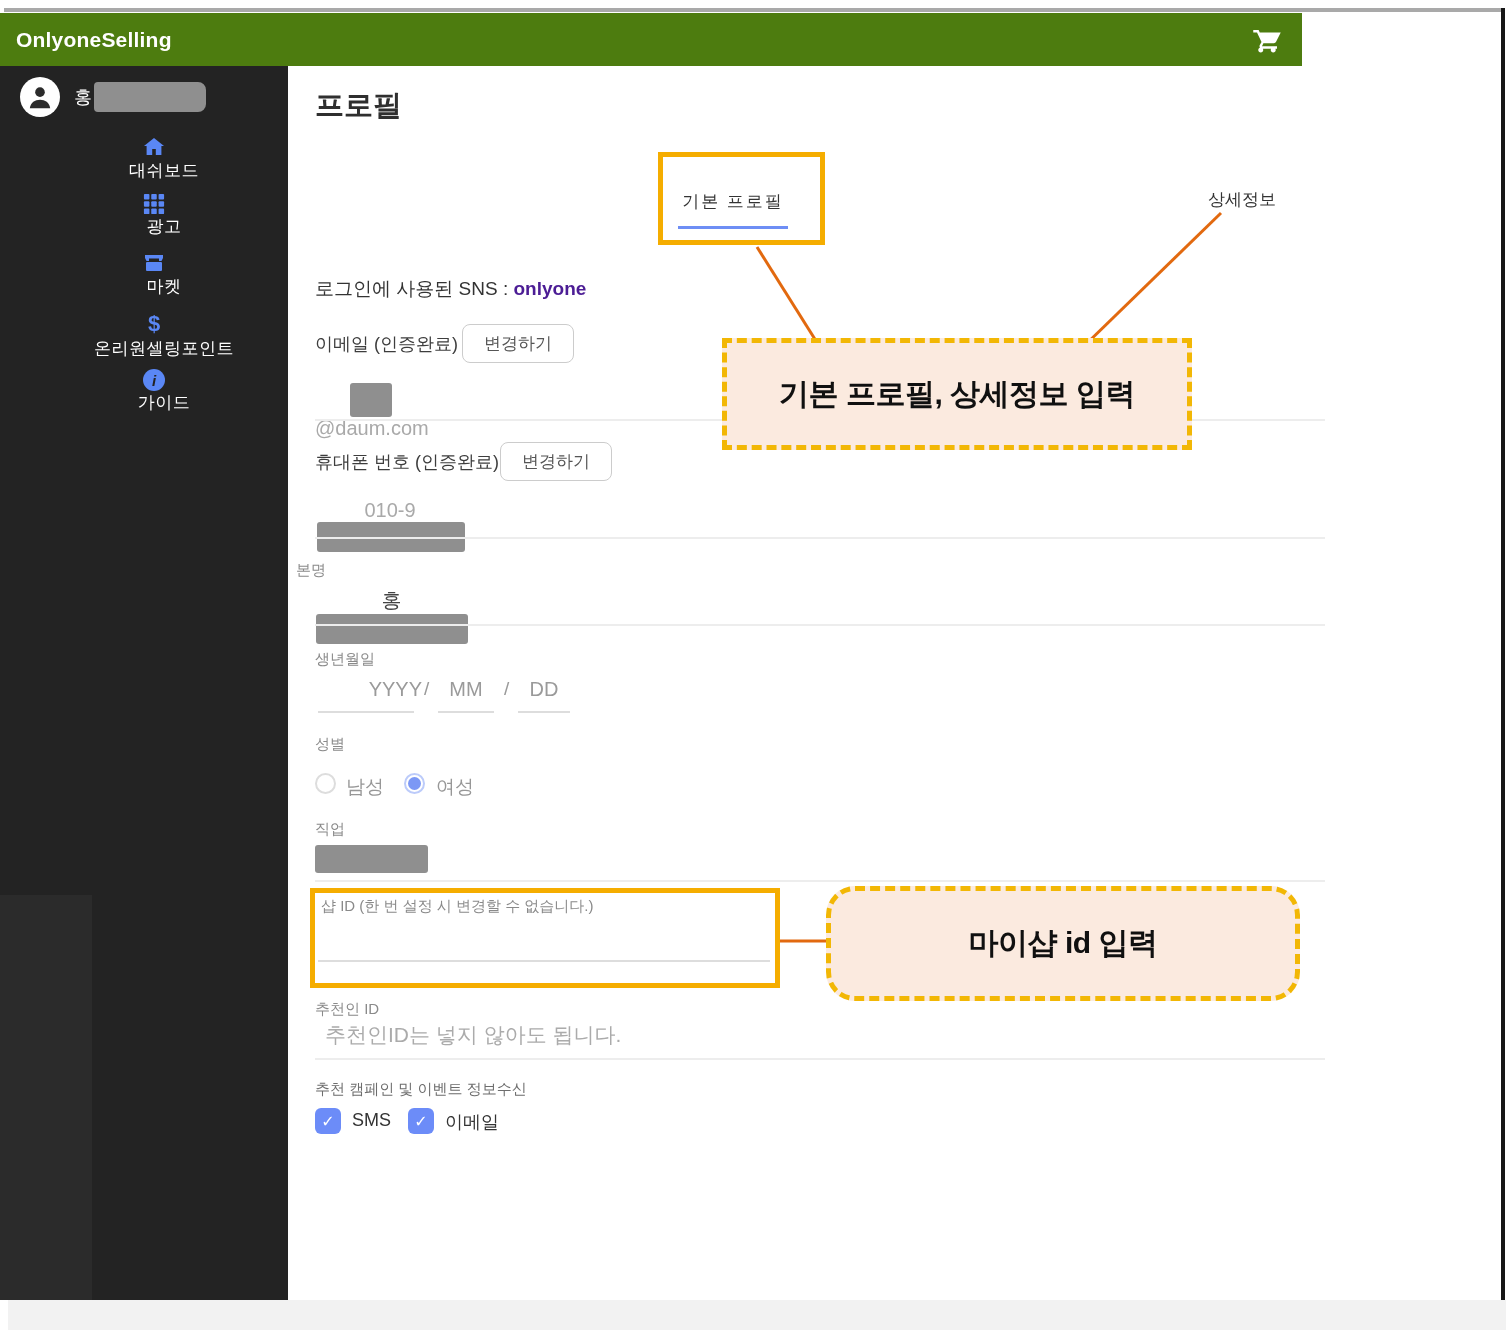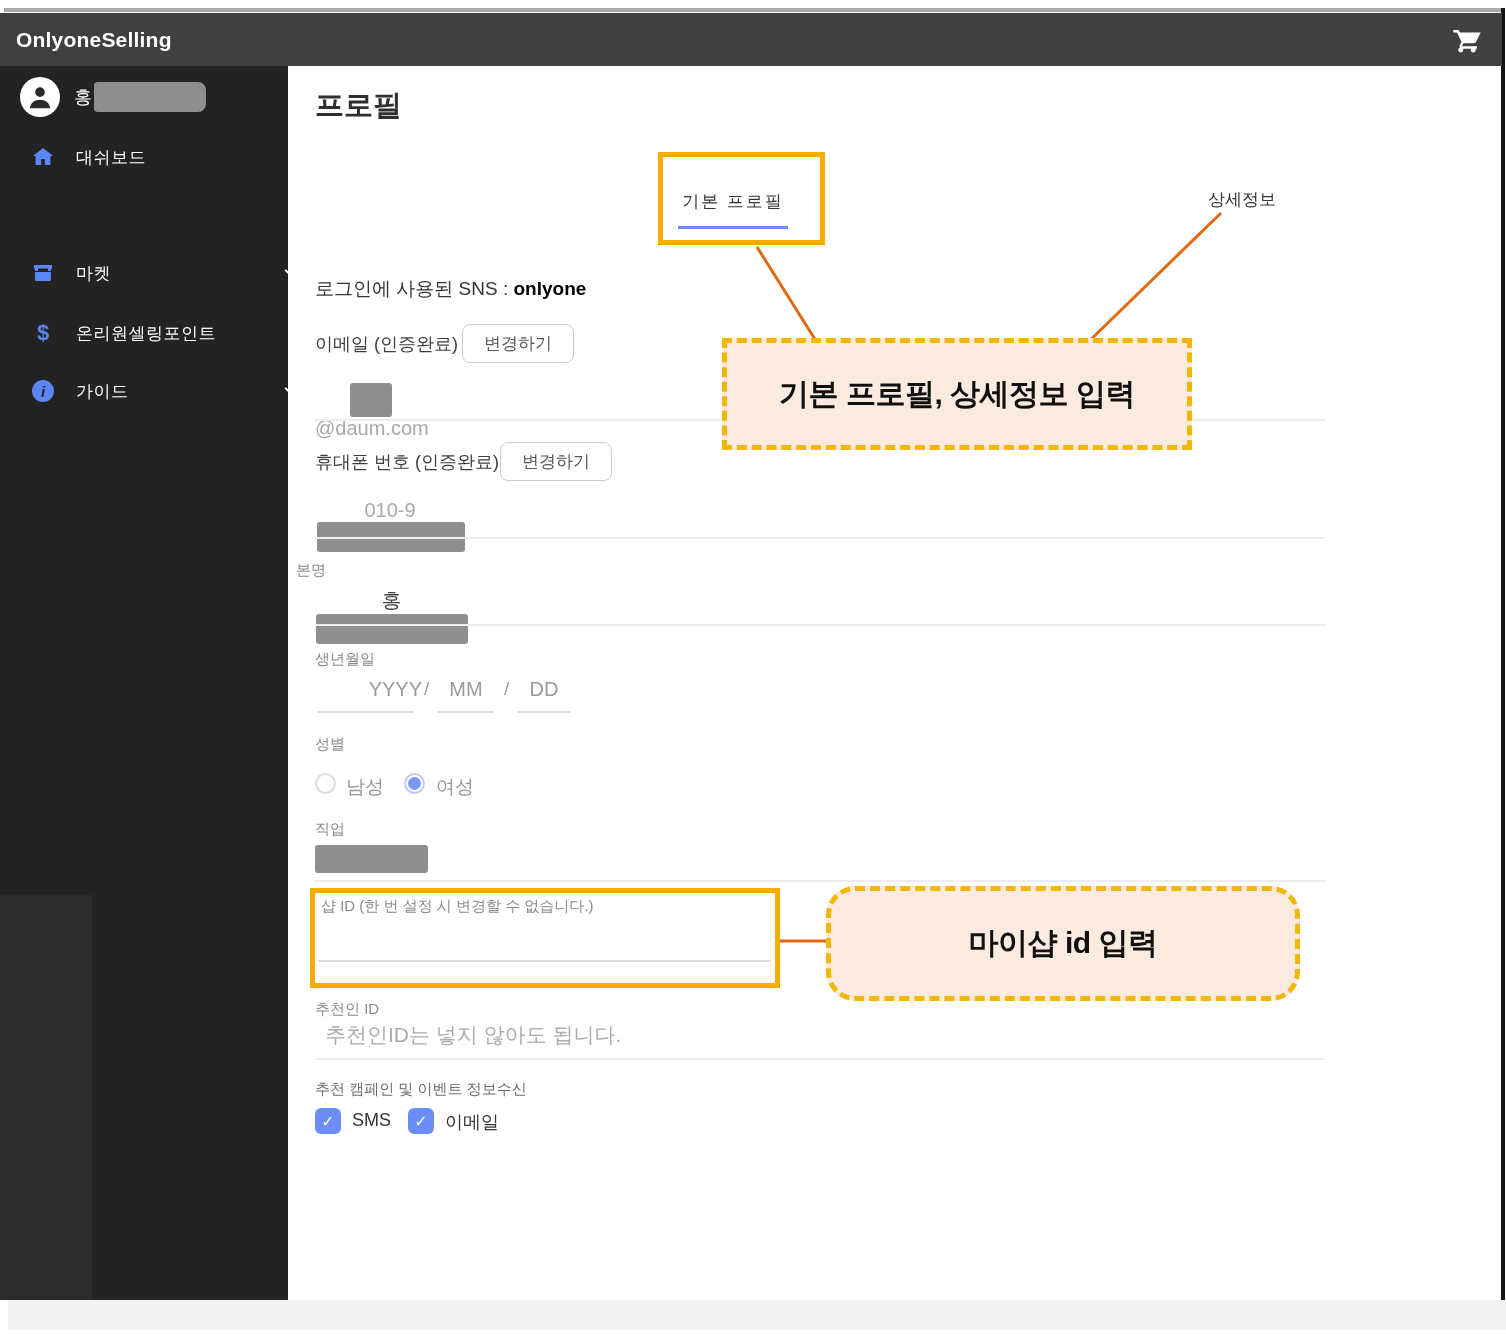--- a/index.html
+++ b/index.html
@@ -7,56 +7,56 @@
     font-family:"Liberation Sans","DejaVu Sans",sans-serif; }
   .abs { position:absolute; }
   #stage { position:relative; width:1506px; height:1334px; background:#fff; }
 
   
   #top-rule { left:4px; top:8px; width:1498px; height:4px; background:#a9a9a9; }
   #right-border { left:1501px; top:8px; width:4px; height:1294px; background:#161616; }
   #footer-strip { left:8px; top:1300px; width:1498px; height:30px; background:#f2f2f2; }
 
   
-  #header { left:0; top:13px; width:1502px; height:53px; background:#404040;
+  #header { left:0; top:13px; width:1302px; height:53px; background:#4d7c0f;
     display:flex; align-items:center; justify-content:space-between; padding:0 20px 0 16px; }
   #logo { color:#fff; font-size:21px; font-weight:bold; letter-spacing:0.2px; }
   #cart { width:30px; height:30px; cursor:pointer; }
 
   
   #sidebar { left:0; top:66px; width:288px; height:1234px; background:#232323; }
   #sidebar-light { left:0; top:895px; width:92px; height:405px; background:#2b2b2b; }
   #user-row { left:0; top:72px; width:288px; height:50px; display:flex; align-items:center; padding-left:20px; }
   #avatar { width:40px; height:40px; border-radius:50%; background:#fff; display:flex; align-items:center; justify-content:center; }
   #user-name { color:#fff; font-size:18px; margin-left:14px; display:flex; align-items:center; }
   .redact { background:#8f8f8f; border-radius:3px; display:inline-block; }
   #user-redact { width:112px; height:30px; margin-left:2px; border-radius:4px 8px 8px 4px; }
 
   .menu-item { left:0; width:312px; height:44px; display:flex; align-items:center;
-    padding:0 14px 0 30px; color:#fff; font-size:17px; cursor:pointer; }
+    padding:0 14px 0 30px; color:#fff; font-size:17px; cursor:pointer;flex-direction:column; }
   .menu-icon { width:26px; height:26px; display:flex; align-items:center; justify-content:center;
     margin-right:20px; color:#5a87f5; font-weight:bold; }
   .menu-label { flex:1; letter-spacing:0.5px; }
   .chev { width:14px; height:14px; }
 
   
   #page-title { left:315px; top:86px; font-size:29px; font-weight:600; color:#2f2f2f; }
   #tab { left:678px; top:190px; width:110px; text-align:center; font-size:17px; color:#333; cursor:pointer; letter-spacing:2px; }
   #tab-underline { left:678px; top:226px; width:110px; height:3px; background:#6e8ef5; }
   #detail-tab-label { left:1208px; top:188px; font-size:17px; color:#333; }
 
   .ann-solid-box { border:5px solid #f5ad00; background:transparent; }
   #ann-box-tab { left:658px; top:152px; width:167px; height:93px; }
   .ann-dashed { border:5px dashed #f2b705; background:#fbeadf; display:flex; align-items:center; justify-content:center; }
   #ann-note1 { left:722px; top:338px; width:470px; height:112px; }
   #ann-note2 { left:826px; top:886px; width:474px; height:115px;border-radius:29px; }
   .ann-text { font-size:30px; font-weight:bold; color:#101010; letter-spacing:-0.5px; }
 
   #sns-line { left:315px; top:276px; font-size:19px; color:#333; }
-  #sns-line b { font-weight:bold; color:#000000; }
+  #sns-line b { font-weight:bold; color:#4c1d95; }
 
   .field-label { font-size:18px; color:#3d3d3d; }
   .small-label { font-size:15px; color:#8a8a8a; }
   .change-btn { width:112px; height:39px; border:1px solid #ccc; border-radius:8px; background:#fff;
     font-size:17px; color:#555; display:flex; align-items:center; justify-content:center; cursor:pointer; }
   .value-row { display:flex; align-items:center; font-size:20px; color:#a9a9a9;flex-direction:column; }
   .divider { height:2px; background:#ededed; }
 
   #email-label { left:315px; top:332px; }
   #email-change { left:462px; top:324px; }
@@ -143,20 +143,41 @@
 
   <div class="abs menu-item" style="top:135px;">
     <span class="menu-icon">
       <svg width="24" height="24" viewBox="0 0 24 24">
           <path fill="#5a87f5" d="M12 3 2 11h2.6v9h5.6v-6h3.6v6h5.6v-9H22z"></path>
         </svg>
     </span>
     <span class="menu-label">대쉬보드</span>
   </div>
 
+  <div class="abs menu-item" style="top:193px;">
+    <span class="menu-icon">
+      <svg width="22" height="22" viewBox="0 0 24 24">
+          <g fill="#5a87f5">
+        <rect x="1" y="1" width="6" height="6" rx="1"></rect>
+            <rect x="9" y="1" width="6" height="6" rx="1"></rect>
+            <rect x="17" y="1" width="6" height="6" rx="1"></rect>
+        <rect x="1" y="9" width="6" height="6" rx="1"></rect>
+            <rect x="9" y="9" width="6" height="6" rx="1"></rect>
+            <rect x="17" y="9" width="6" height="6" rx="1"></rect>
+        <rect x="1" y="17" width="6" height="6" rx="1"></rect>
+            <rect x="9" y="17" width="6" height="6" rx="1"></rect>
+            <rect x="17" y="17" width="6" height="6" rx="1"></rect>
+      </g>
+        </svg>
+    </span>
+    <span class="menu-label">광고</span>
+    <svg class="chev" viewBox="0 0 16 16">
+        <path d="M2 5 8 11 14 5" stroke="#fff" stroke-width="2.4" fill="none" stroke-linecap="round"></path>
+      </svg>
+  </div>
 
   <div class="abs menu-item" style="top:251px;">
     <span class="menu-icon">
       <svg width="24" height="24" viewBox="0 0 24 24">
           <g fill="#5a87f5">
         <path d="M3 4h18v3l-1.5 3h-15L3 7z"></path>
         <rect x="4" y="11" width="16" height="9" rx="1"></rect>
         <rect x="7" y="7.5" width="10" height="2.5" fill="#232323"></rect>
       </g>
         </svg>

